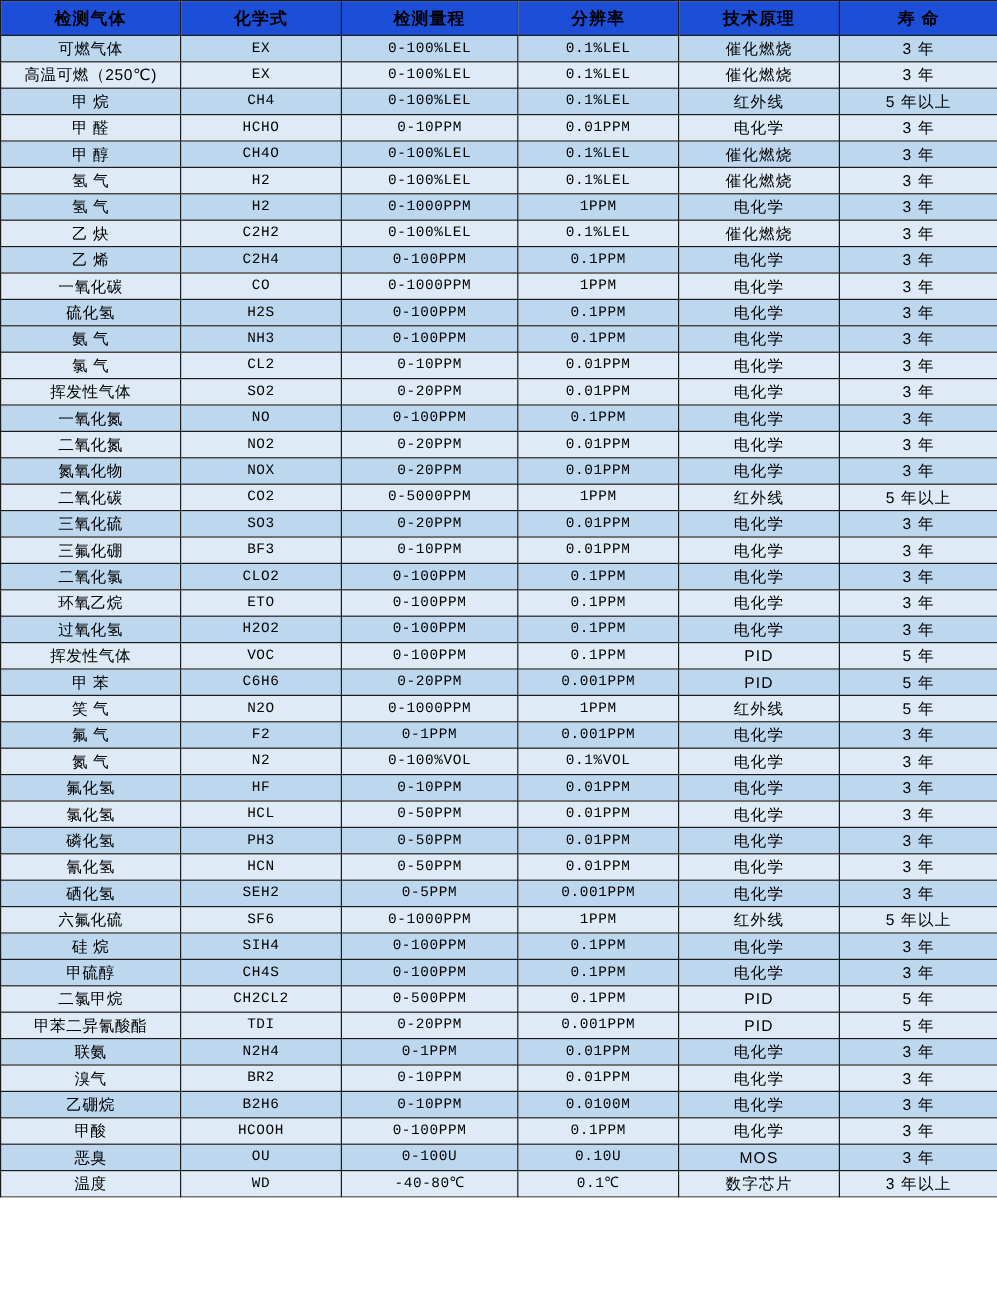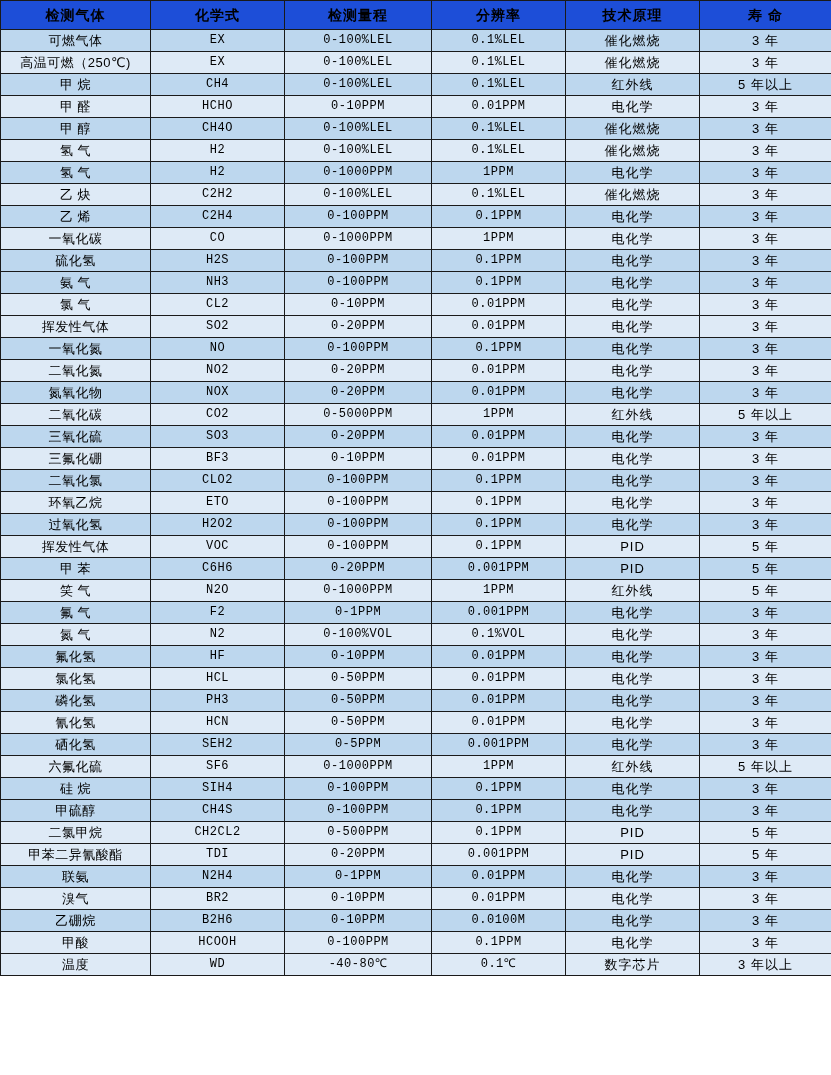--- a/index.html
+++ b/index.html
@@ -421,20 +421,28 @@
         <td class="col-life">3 年</td>
       </tr>
       <tr class="row-even">
         <td class="col-name">甲酸</td>
         <td class="col-formula">HCOOH</td>
         <td class="col-range">0-100PPM</td>
         <td class="col-res">0.1PPM</td>
         <td class="col-tech">电化学</td>
         <td class="col-life">3 年</td>
       </tr>
+      <tr class="row-odd">
+        <td class="col-name">恶臭</td>
+        <td class="col-formula">OU</td>
+        <td class="col-range">0-100U</td>
+        <td class="col-res">0.10U</td>
+        <td class="col-tech">MOS</td>
+        <td class="col-life">3 年</td>
+      </tr>
       <tr class="row-even">
         <td class="col-name">温度</td>
         <td class="col-formula">WD</td>
         <td class="col-range">-40-80℃</td>
         <td class="col-res">0.1℃</td>
         <td class="col-tech">数字芯片</td>
         <td class="col-life">3 年以上</td>
       </tr>
     </tbody>
 </table>

